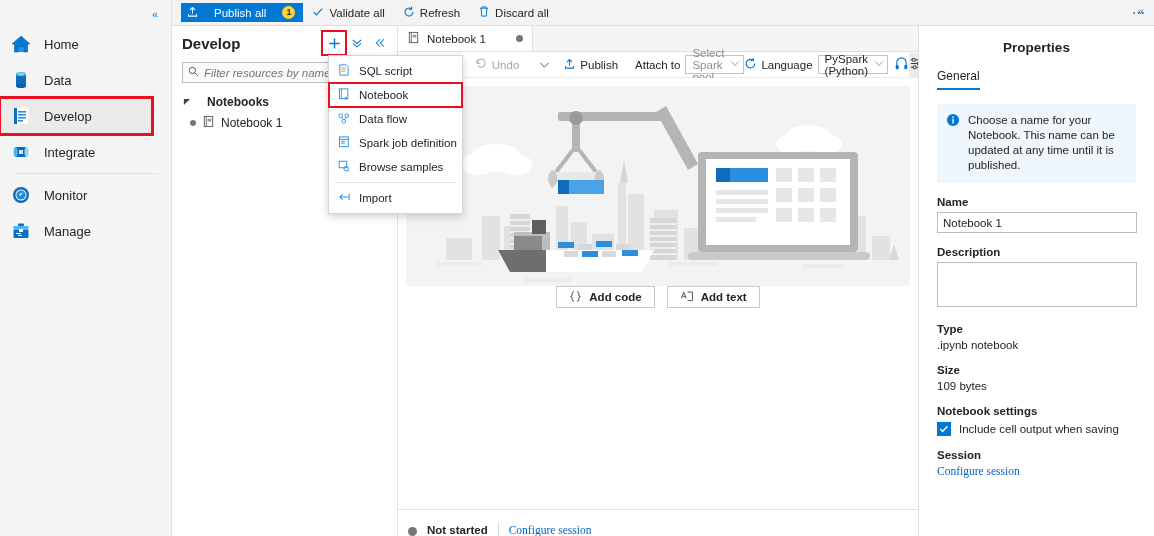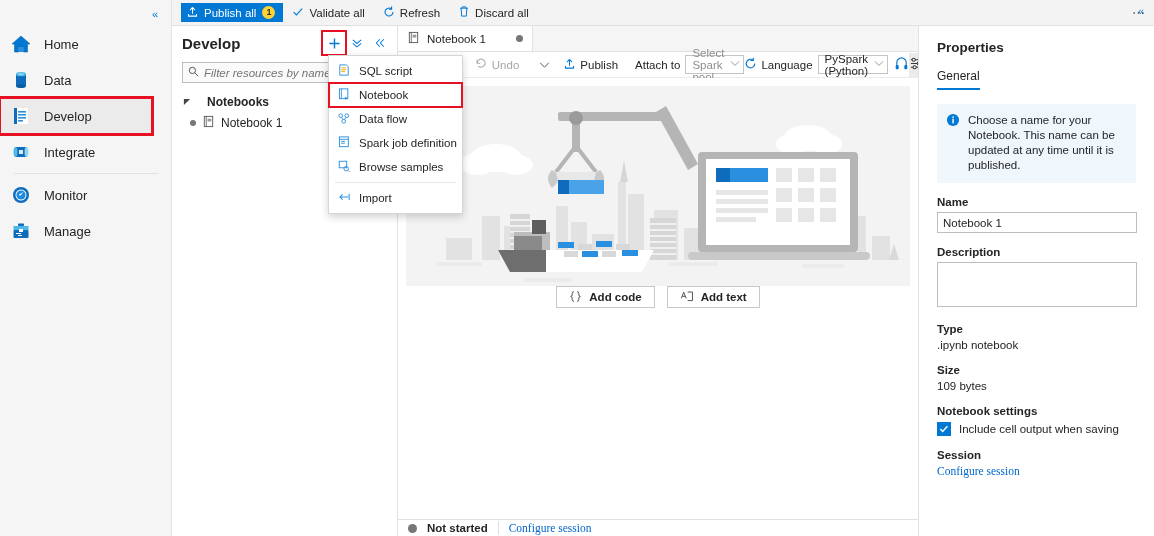--- a/index.html
+++ b/index.html
@@ -39,21 +39,21 @@
   .rail-div { height: 1px; background: #e1e1e1; margin: 3px 14px; }
   .rail-ico { width: 22px; height: 22px; display: block; }
 
   
   #topbar {
     position: absolute; left: 172px; top: 0; width: 982px; height: 26px;
     background: #f3f3f3; border-bottom: 1px solid #e1e1e1;
     display: flex; align-items: center; padding-left: 9px; gap: 0px;
   }
   .publish-btn {
-    display: flex; align-items: center; gap: 6px;
+    display: flex; align-items: center; gap: 16px;
     background: #0078d4; color: #ffffff;
     height: 19px; padding: 0 8px 0 6px; font-size: 11.5px;
     cursor: pointer; white-space: nowrap;
   }
   .badge {
     background: #ffd335; color: #323130; border-radius: 50%;
     width: 13px; height: 13px; font-size: 9px; line-height: 13px;
     text-align: center; font-weight: bold; display: inline-block;
   }
   .cmd {
@@ -170,36 +170,36 @@
   .cellbtn-row {
     display: flex; justify-content: center; gap: 12px; 
   }
   .cellbtn {
     display: flex; align-items: center; gap: 7px;
     border: 1px solid #c8c8c8; background: #ffffff;
     height: 22px; padding: 0 12px; font-size: 11.5px; color: #242424;
     cursor: pointer; font-weight: bold;
   }
   #statusbar {
-    position: absolute; left: 0; bottom: 0; width: 520px; height: 17px;
+    position: absolute; left: 0; bottom: 0; width: 520px; height: 27px;
     border-top: 1px solid #e1e1e1; background: #ffffff;
-    display: flex; align-items: center; padding-left: 10px; gap: 10px;
+    display: flex; align-items: flex-end; padding-left: 10px; gap: 10px;
     font-size: 11.5px;
     margin-top: 45px;
   }
   .status-dot { width: 9px; height: 9px; border-radius: 50%; background: #767676; }
   .status-sep { width: 1px; height: 14px; background: #dcdcdc; }
   .link { color: #0066cc; cursor: pointer; font-family: Liberation Serif, serif; }
 
   
   #props {
     position: absolute; left: 918px; top: 26px; width: 236px; height: 510px;
     background: #ffffff; border-left: 1px solid #e1e1e1; padding: 14px 18px 0 18px;
   }
-  .props-title { font-size: 13.5px; font-weight: bold; color: #242424; }
+  .props-title { font-size: 13.5px; font-weight: bold; color: #242424; text-align: center; }
   .props-tabs { margin-top: 14px; }
   .props-tab {
     display: inline-block; font-size: 12px; color: #242424;
     padding-bottom: 5px; border-bottom: 2px solid #0078d4; cursor: pointer;
   }
   .info-box {
     margin-top: 14px; background: #eff6fc; display: flex; gap: 8px;
     padding: 9px 10px 10px 9px;
     justify-content: flex-end;
   }

